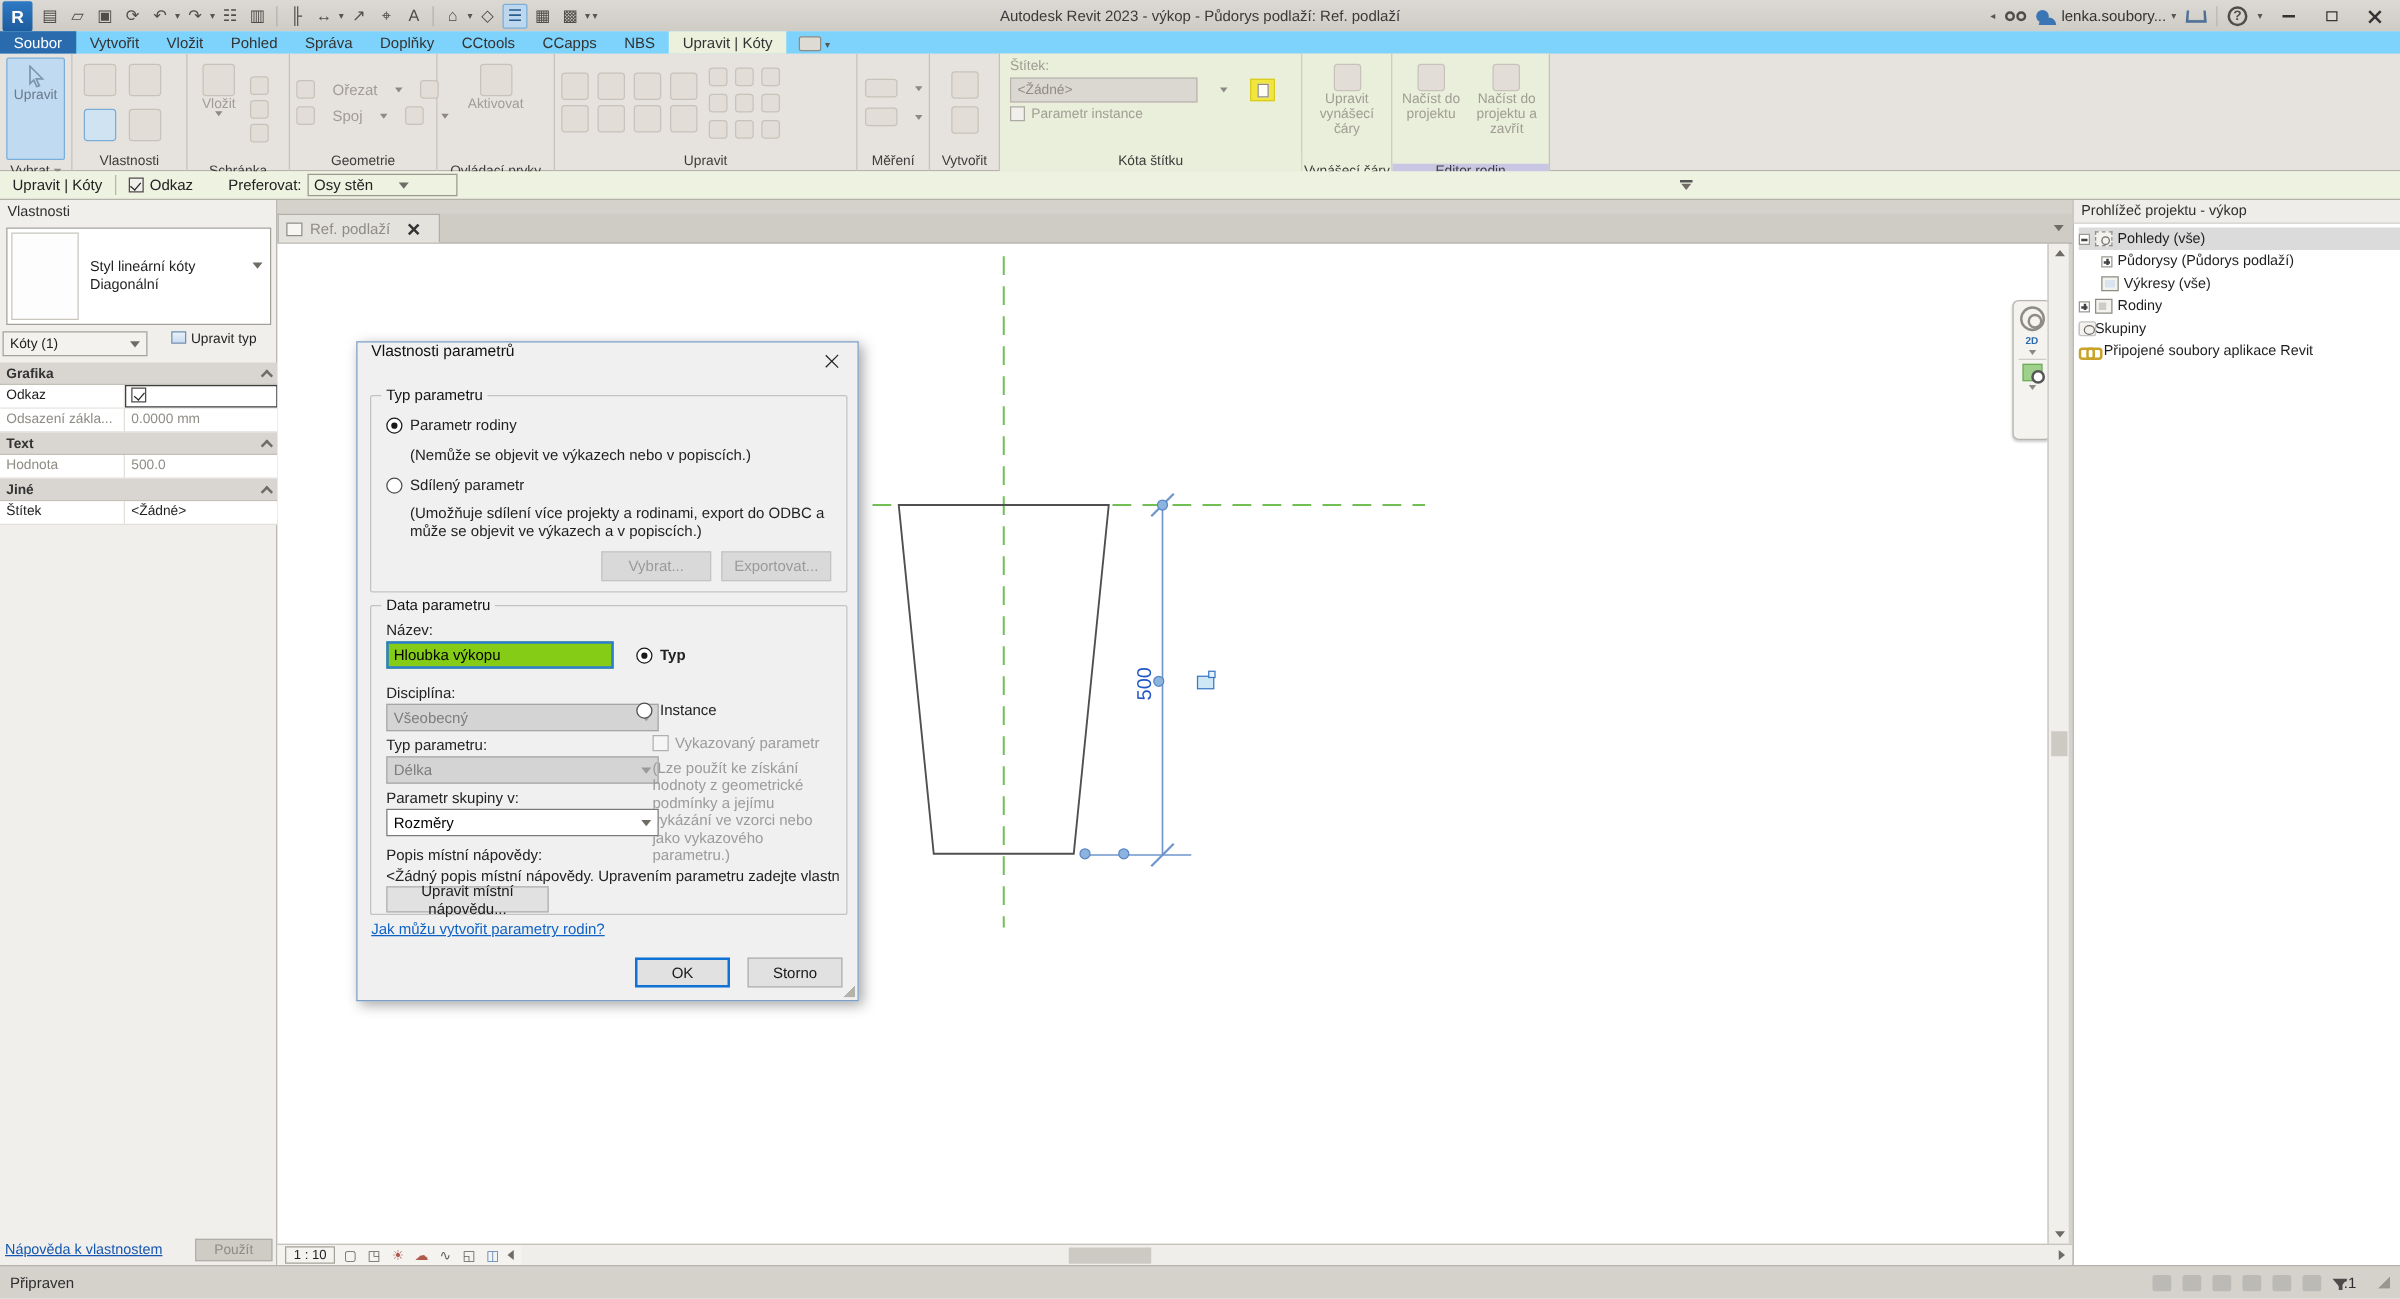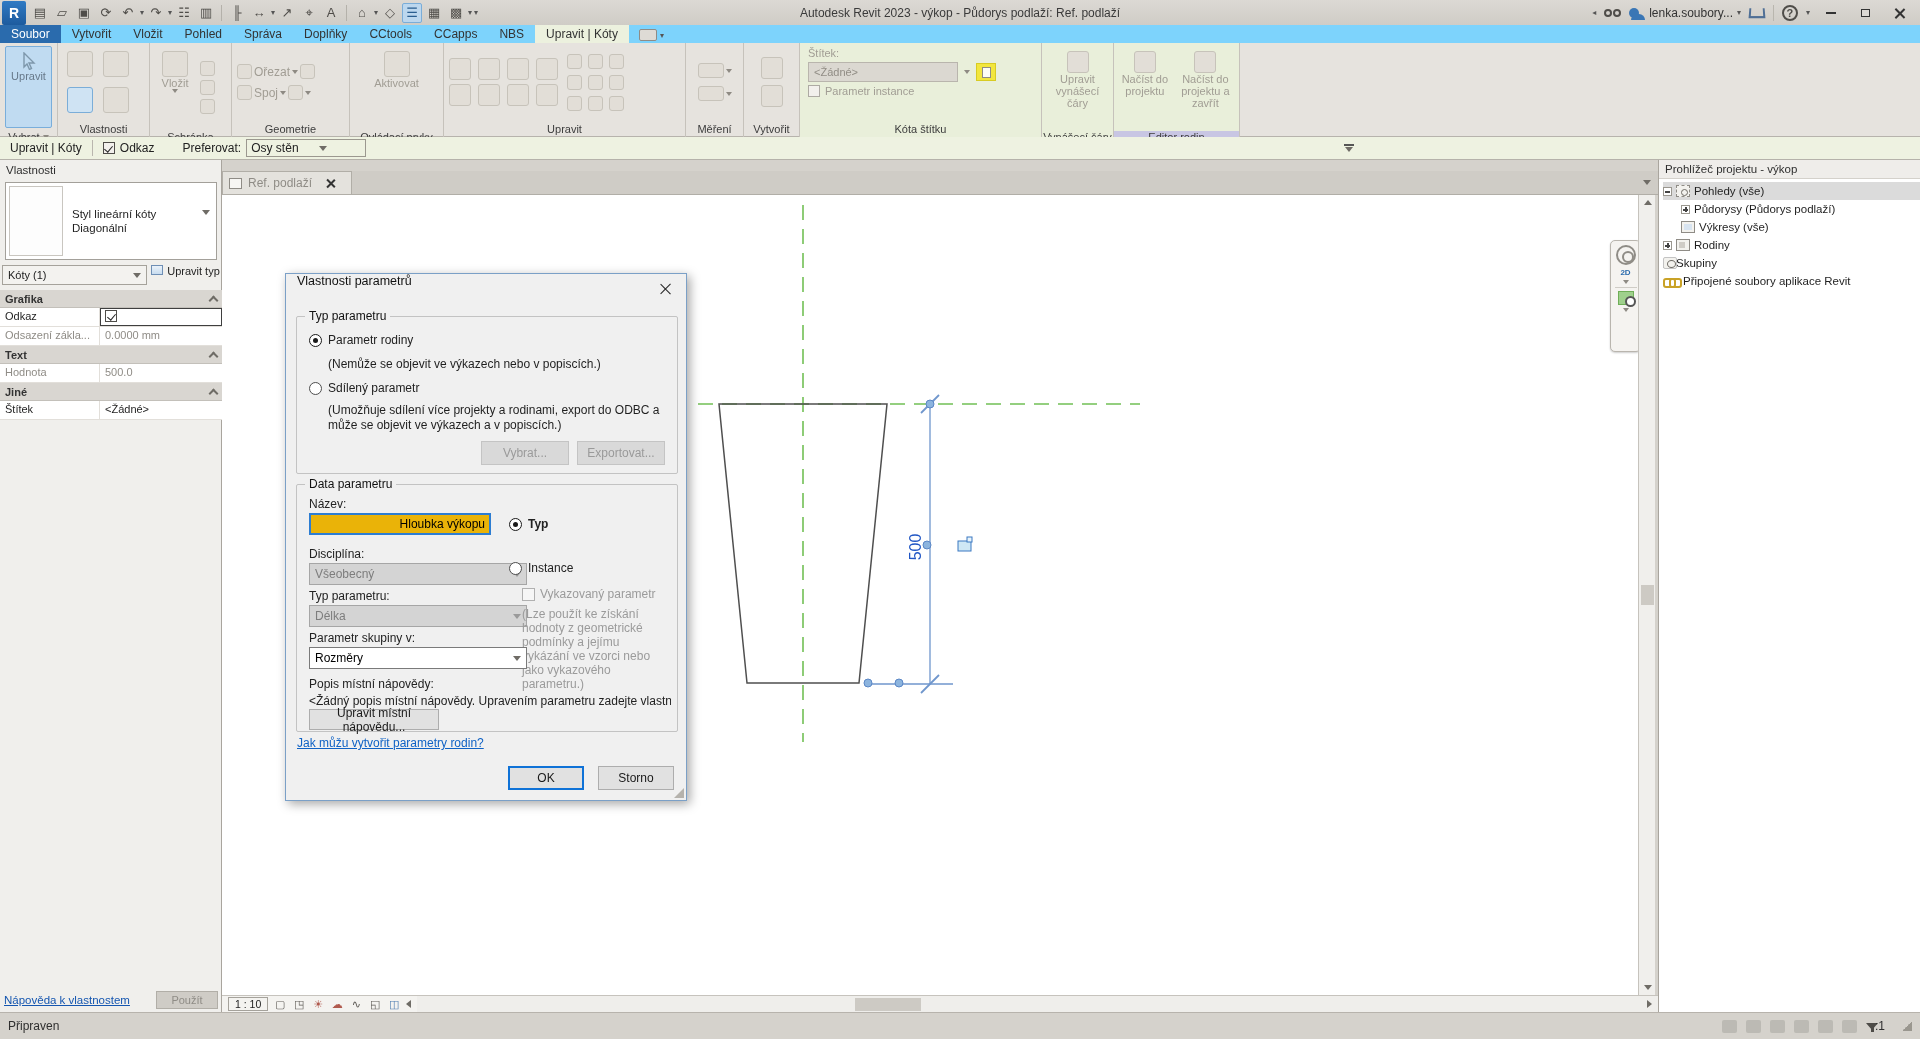--- a/index.html
+++ b/index.html
@@ -50,21 +50,21 @@
   .bb.sel{background:#c0dbf1;border:1px solid #79aedb;border-radius:2px;color:#67798a;}
   .ph{display:inline-block;border:1.5px solid #c7c3ba;border-radius:3px;background:#e2ded7;}
   .ph.s{width:15px;height:15px;}
   .ph.m{width:22px;height:22px;}
   .ph.l{width:26px;height:26px;}
   .ph.blue{border-color:#7aadd8;background:#cfe3f3;}
   .cursor-arrow{width:14px;height:18px;}
   .gtxt{color:#a19d94;}
   .grid2{display:grid;grid-template-columns:repeat(4,19px);grid-auto-rows:19px;gap:2px;align-items:center;justify-items:center;}
   .mcol{display:flex;flex-direction:column;gap:4px;align-items:center;}
-  .mrow{display:flex;gap:2px;align-items:center;}
+  .mrow{display:flex;gap:14px;align-items:center;}
   .tri-d{width:0;height:0;border-left:3.5px solid transparent;border-right:3.5px solid transparent;border-top:4px solid #8e8a83;}
   .kota{display:flex;flex-direction:column;gap:3px;padding:4px 8px;}
   .kota .lbl{font-size:11px;color:#a19d94;}
   .ddl{width:150px;height:20px;background:#dbd8d1;border:1px solid #b9b5ad;color:#918d85;font-size:11px;display:flex;align-items:center;padding:0 5px;}
   .ddl-arrow{width:14px;height:20px;display:flex;align-items:center;justify-content:center;}
   .ylico{width:20px;height:18px;background:#f2e63e;border:1px solid #d8cb23;display:flex;align-items:center;justify-content:center;}
   .ylico i{display:block;width:9px;height:11px;background:#fdfdf6;border:1px solid #8f8c85;}
   .cbx{width:12px;height:12px;border:1px solid #adaaa3;background:#f2f0ec;display:inline-block;}
   .cbx.on{border-color:#4e4c48;position:relative;}
   .cbx.on::after{content:"";position:absolute;left:2.5px;top:0.5px;width:4px;height:7px;border:solid #222;border-width:0 1.8px 1.8px 0;transform:rotate(40deg);}
@@ -80,21 +80,21 @@
   .pin-ico .bar{width:10px;height:2px;background:#555;margin-bottom:1px;}
 
   
   .props{position:absolute;left:0;top:160px;width:222px;height:852px;background:#f0efec;border-right:1px solid #a9a59e;font-size:11px;}
   .props-h{height:20px;padding:4px 6px 0;color:#2f2f2f;font-size:11.5px;}
   .typebox{position:absolute;left:5px;top:22px;width:212px;height:78px;background:#fff;border:1px solid #a3a09a;display:flex;align-items:center;}
   .typebox .img{width:54px;height:70px;margin:3px;border:1px solid #c9c6c0;background:#fdfdfd;}
   .typebox .tt{flex:1;font-size:11.5px;line-height:14px;color:#1f1f1f;padding-left:6px;}
   .typebox .arr{padding-right:6px;}
   .selrow{position:absolute;left:0;top:104px;width:222px;height:22px;display:flex;align-items:center;gap:4px;padding:0 2px;}
-  .ksel{width:145px;height:20px;border:1px solid #a5a29b;background:#f3f2ef;display:flex;align-items:center;padding:0 5px;justify-content:space-between;}
+  .ksel{width:116px;height:20px;border:1px solid #a5a29b;background:#f3f2ef;display:flex;align-items:center;padding:0 5px;justify-content:space-between;}
   .etbtn{flex:1;height:20px;display:flex;align-items:flex-start;gap:4px;justify-content:center;color:#1f1f1f;}
   .etbtn .bic{width:12px;height:10px;border:1px solid #6f8fb5;background:linear-gradient(#eaf2fa,#c8dcef);}
   .pgrid{position:absolute;left:0;top:130px;width:222px;}
   .sect{height:18px;background:#d9d6d1;border-bottom:1px solid #c3c0ba;display:flex;align-items:center;padding:0 5px;font-weight:bold;color:#333;}
   .sect .caret{margin-left:auto;width:7px;height:7px;border:solid #6f6c66;border-width:2px 2px 0 0;transform:rotate(-45deg);margin-top:3px;}
   .prow{height:19px;display:flex;border-bottom:1px solid #e2dfda;background:#fff;}
   .prow .pl{width:100px;padding:2px 5px;border-right:1px solid #e2dfda;color:#1f1f1f;white-space:nowrap;overflow:hidden;}
   .prow .pv{flex:1;padding:2px 5px;color:#1f1f1f;position:relative;}
   .prow.dim .pl,.prow.dim .pv{color:#8f8c86;}
   .pv.selcell{outline:1.5px solid #3f3f3f;outline-offset:-1.5px;}
@@ -180,21 +180,21 @@
   .grp-leg{position:absolute;top:-8px;left:8px;background:#f0f0f0;padding:0 4px;color:#111;}
   .radio{width:13px;height:13px;border:1px solid #4e4e4e;border-radius:50%;background:#fff;position:relative;flex:none;}
   .radio.on::after{content:"";position:absolute;left:3px;top:3px;width:5px;height:5px;border-radius:50%;background:#1a1a1a;}
   .radio.on2{border-color:#1a1a1a;}
   .frow{position:absolute;display:flex;align-items:center;gap:6px;}
   .note{color:#1f1f1f;}
   .gnote{color:#9b9b9b;line-height:14px;}
   .wbtn{height:24px;background:#e1e1e1;border:1px solid #adadad;text-align:center;color:#1a1a1a;display:flex;align-items:center;justify-content:center;}
   .wbtn.dis{background:#d9d9d9;border-color:#c4c4c4;color:#9a9a9a;}
   .wbtn.def{border:2px solid #0f72d7;}
-  .txtin{width:182px;height:22px;border:2px solid #2d7dd2;background:#eab308;padding:0 4px;font-size:12px;color:#000;outline:none;text-align:right;}
+  .txtin{width:182px;height:22px;border:2px solid #2d7dd2;background:#84cc16;padding:0 4px;font-size:12px;color:#000;outline:none;}
   .wsel{width:218px;height:22px;border:1px solid #7a7a7a;background:#fff;display:flex;align-items:center;padding:0 5px;justify-content:space-between;color:#000;}
   .wsel.dis{background:#d4d4d4;border-color:#a6a6a6;color:#7d7d7d;}
   .dchk{width:13px;height:13px;border:1px solid #b0b0b0;background:#f6f6f6;flex:none;}
   .dlink{color:#0f62c5;text-decoration:underline;}
   .dgrip{position:absolute;right:2px;bottom:2px;width:10px;height:10px;background:linear-gradient(135deg,transparent 50%,#b5b2ac 50%);clip-path:polygon(100% 0,100% 100%,0 100%);}
 </style>
 </head>
 <body>
 
 <div class="app">

